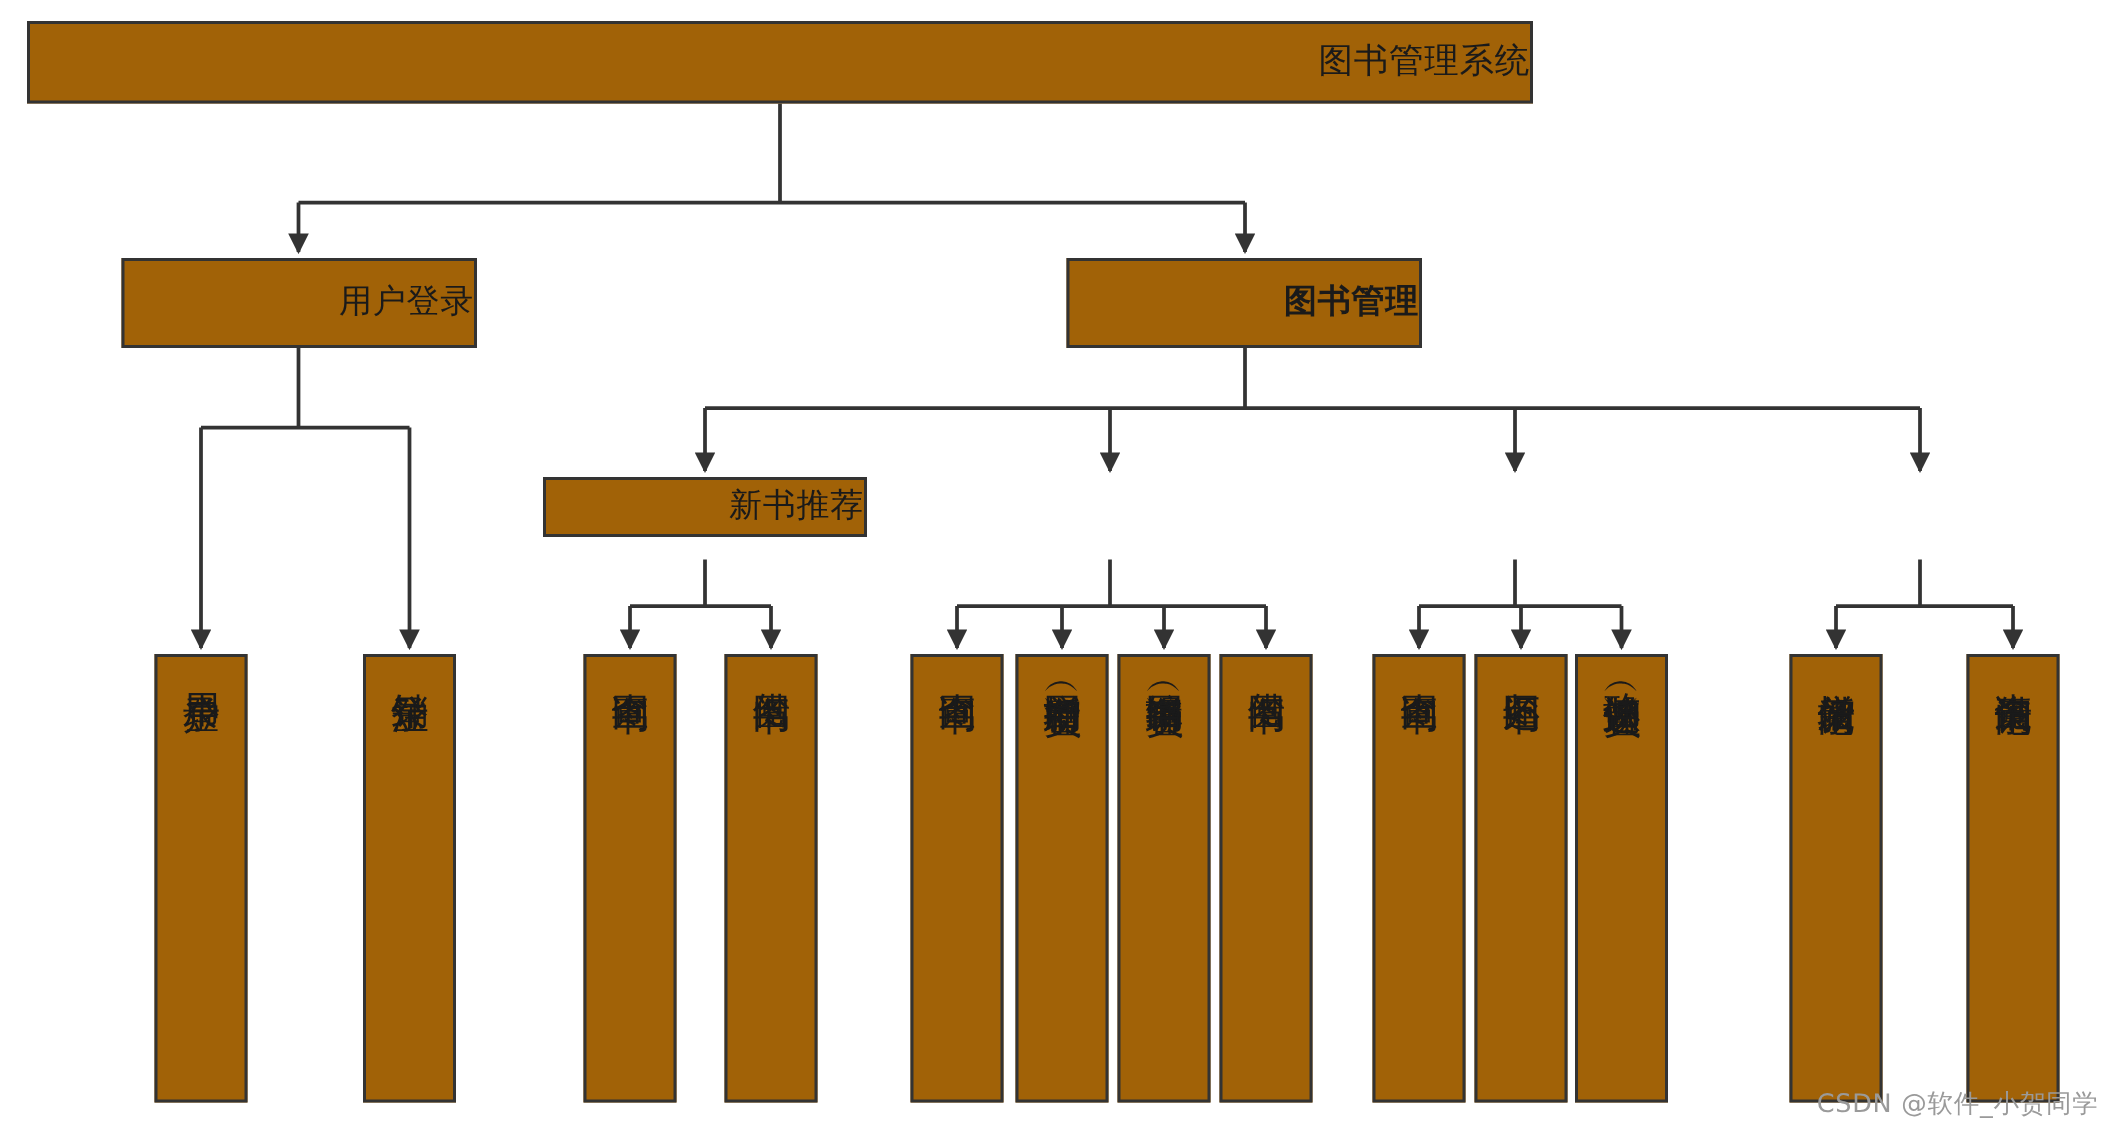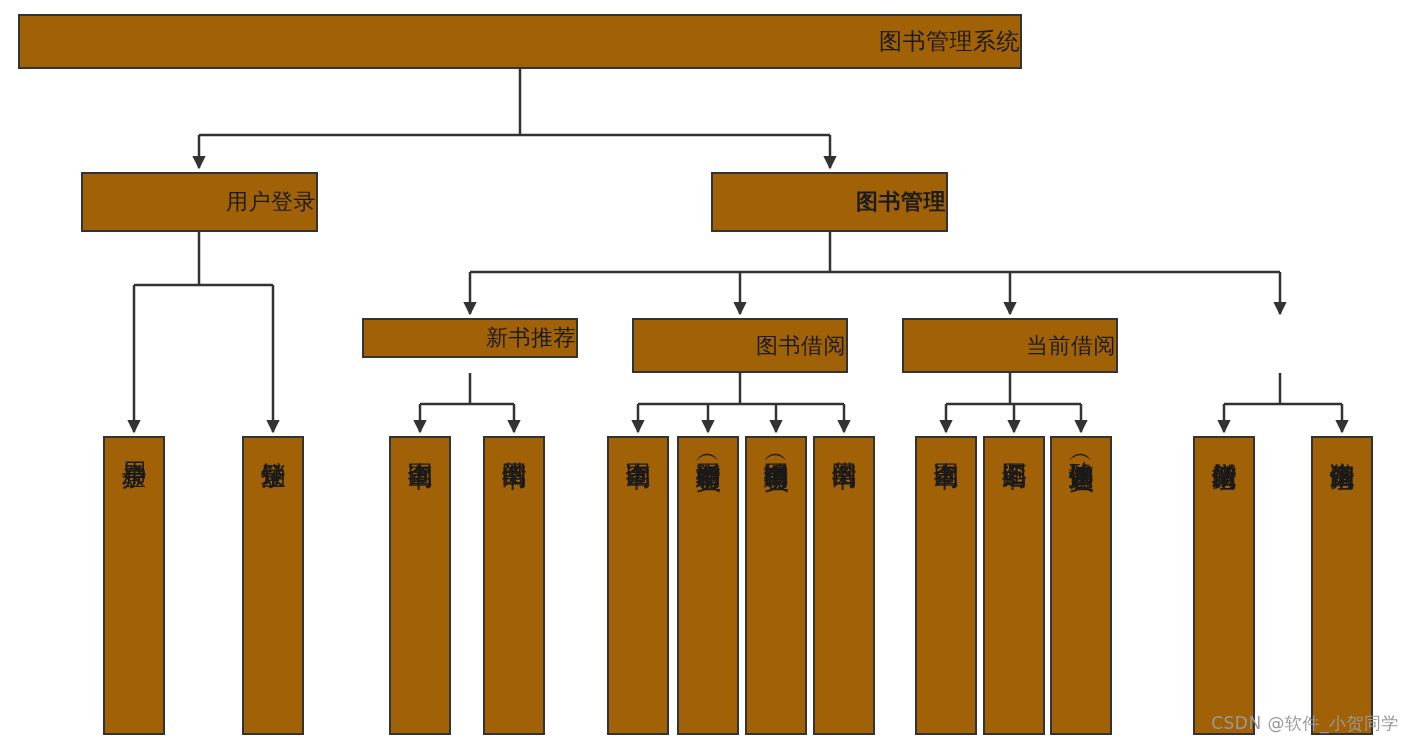--- a/index.html
+++ b/index.html
@@ -59,21 +59,21 @@
     line-height: 1.02;
     letter-spacing: 1px;
     margin: 0 auto;
   }
   .node.root .node-label {
     font-size: 23px;
   }
   .watermark {
     position: absolute;
     right: 6px;
-    bottom: 12px;
+    bottom: 0;
     font-size: 17px;
     color: #9a9a9a;
     white-space: nowrap;
     letter-spacing: 0.5px;
   }
 </style>
 </head>
 <body>
 
 <div id="diagram-root">
@@ -135,26 +135,20 @@
   <div class="node horizontal" style="left:81px; top:172px; width:237px; height:60px;">
     <span class="node-label">用户登录</span>
   </div>
   <div class="node horizontal" style="left:711px; top:172px; width:237px; height:60px;font-weight:bold;">
     <span class="node-label">图书管理</span>
   </div>
 
   <div class="node horizontal" style="left:362px; top:318px; width:216px; height:40px;">
     <span class="node-label">新书推荐</span>
   </div>
-  <div class="node horizontal" style="left:632px; top:318px; width:216px; height:55px;">
-    <span class="node-label">图书借阅</span>
-  </div>
-  <div class="node horizontal" style="left:902px; top:318px; width:216px; height:55px;">
-    <span class="node-label">当前借阅</span>
-  </div>
 
   <div class="node vertical" style="left:103px; top:436px; width:62px; height:299px;">
     <span class="node-label">用户登录</span>
   </div>
   <div class="node vertical" style="left:242px; top:436px; width:62px; height:299px;">
     <span class="node-label">注销登录</span>
   </div>
   <div class="node vertical" style="left:389px; top:436px; width:62px; height:299px;">
     <span class="node-label">查询图书</span>
   </div>

